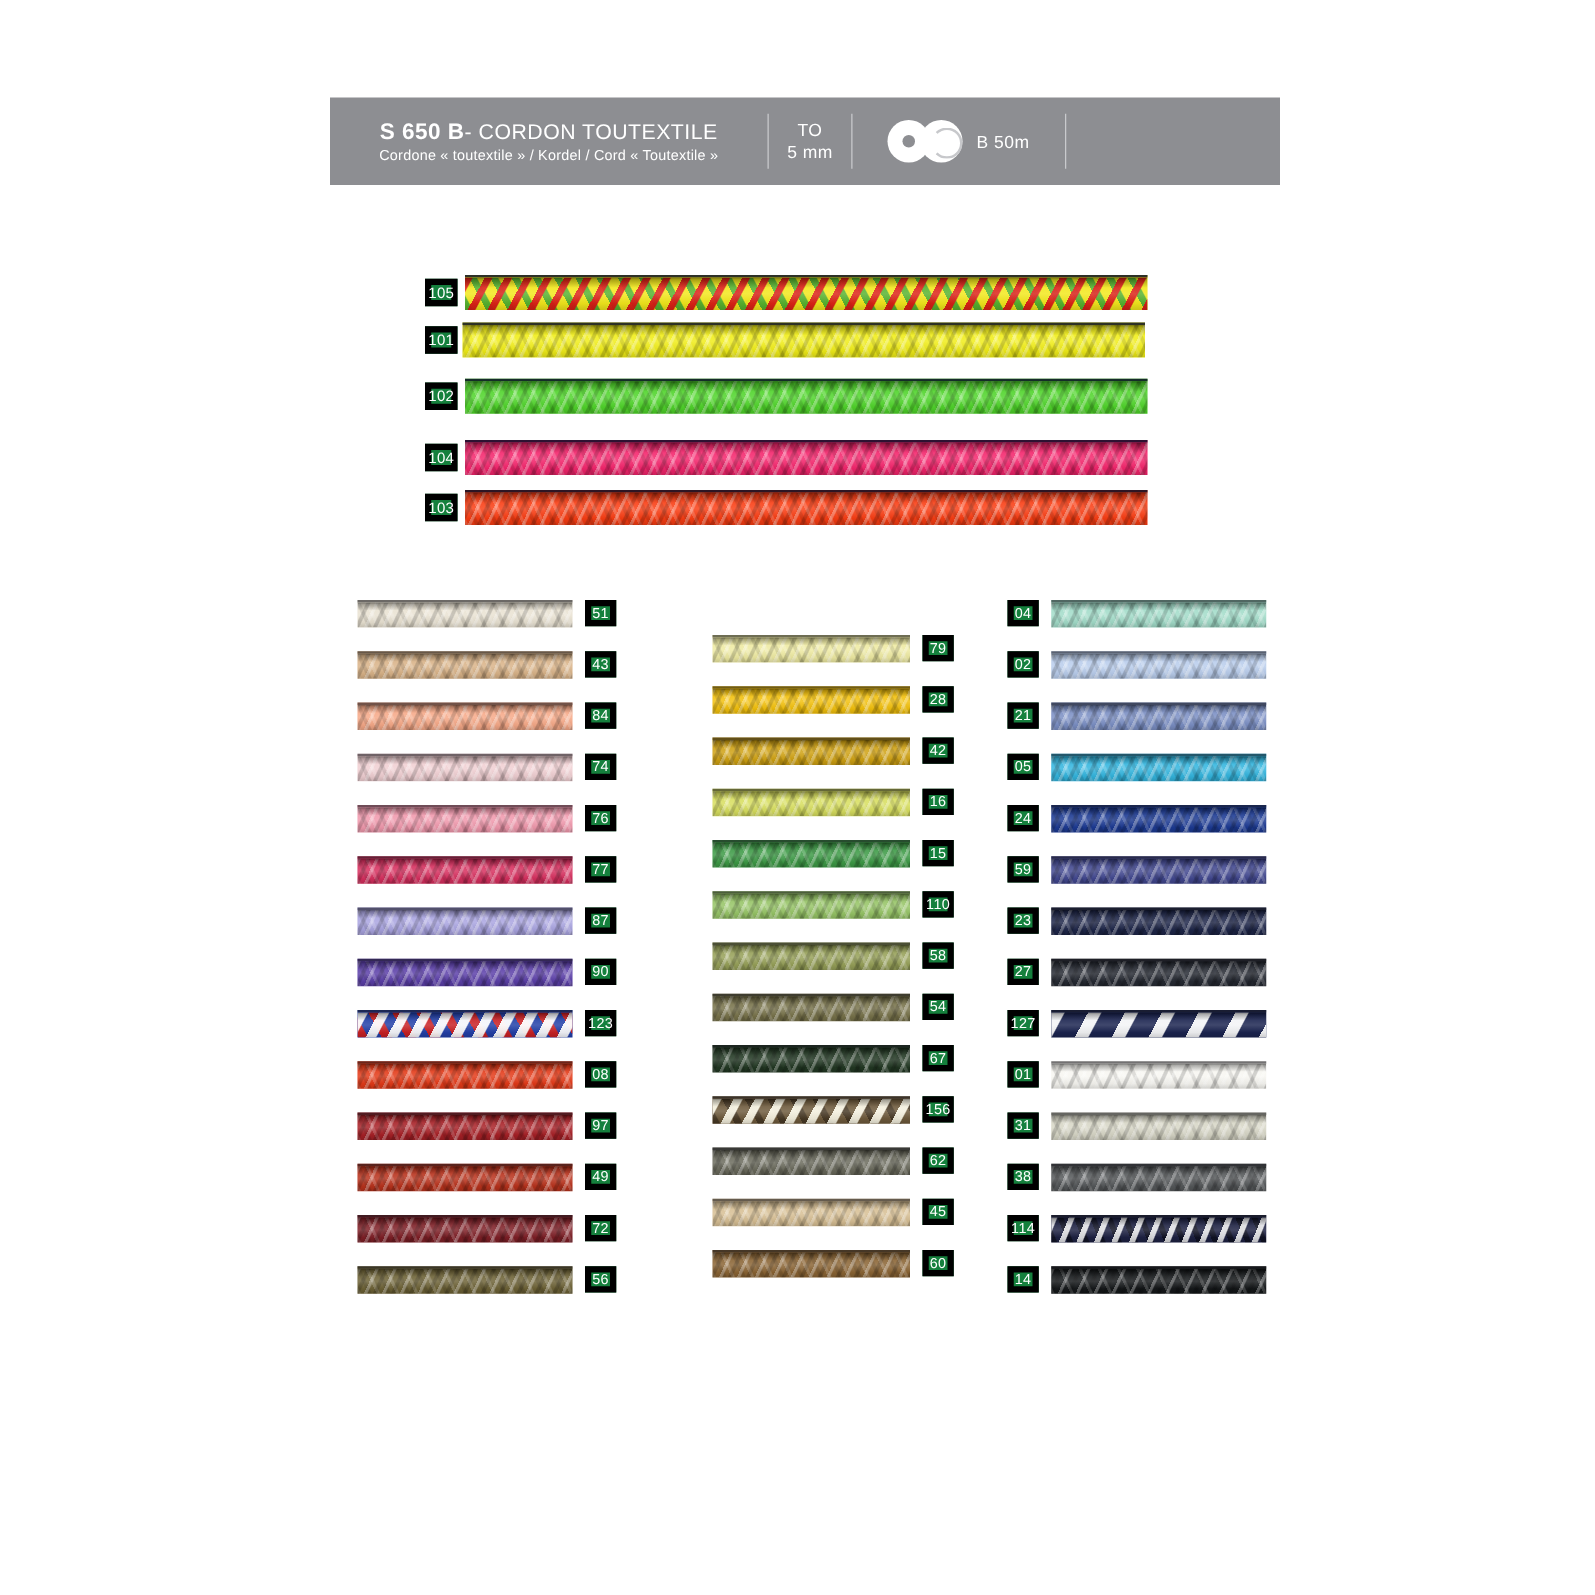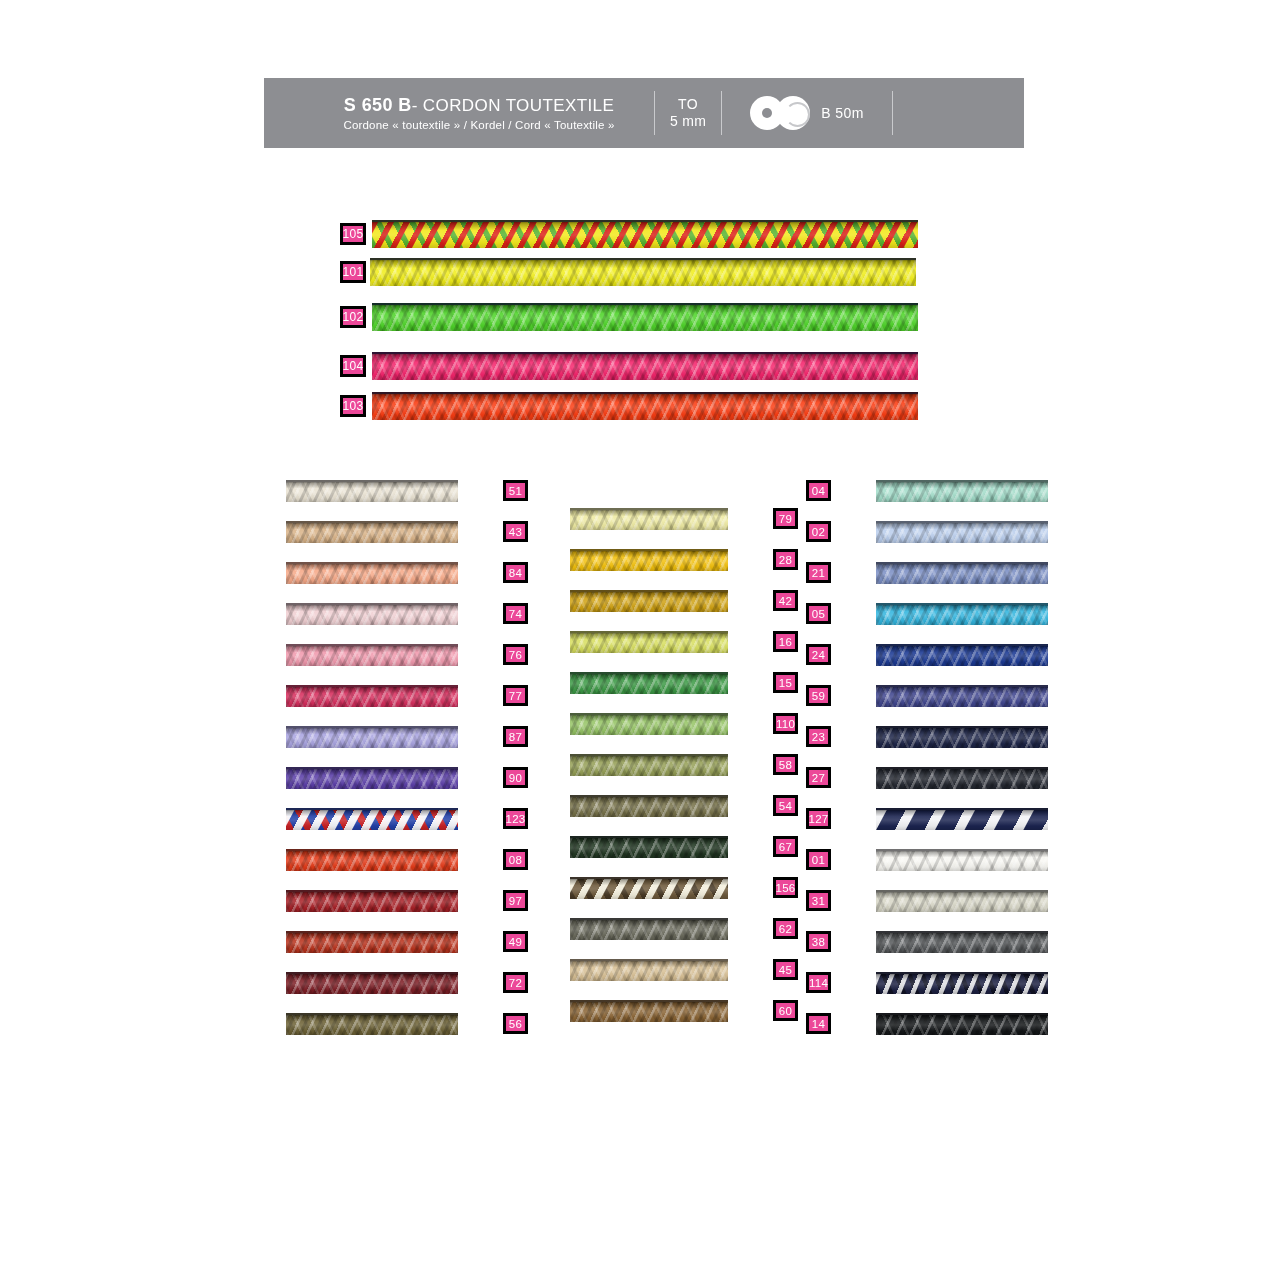--- a/index.html
+++ b/index.html
@@ -27,21 +27,21 @@
     align-items: center;
     color: #ffffff;
   }
   .hdr-cell {
     display: flex;
     flex-direction: column;
     align-items: center;
     justify-content: center;
     height: 100%;
   }
-  .hdr-title-cell { flex: 0 0 350px; padding-left: 40px; }
+  .hdr-title-cell { flex: 0 0 350px; }
   .hdr-title {
     font-size: 17px;
     letter-spacing: .4px;
     white-space: nowrap;
     line-height: 1.15;
   }
   .hdr-title b { font-weight: bold; font-size: 18px; }
   .hdr-sub {
     font-size: 11.5px;
     letter-spacing: .2px;
@@ -159,39 +159,38 @@
 
   
   .hero { position: absolute; left: 0; top: 0; }
   .hero-row { position: absolute; display: flex; align-items: center; }
   .hero-rope {
     height: 26px;
     border-top: 2px solid rgba(10,15,40,.85);
   }
   .code-chip {
     width: 26px; height: 22px;
-    background: #ec4899;
+    background: #15803d;
     color: #ffffff;
     font-size: 12px;
     display: flex; align-items: center; justify-content: center;
     letter-spacing: .3px;
-    border: 3px solid #000000;
+    border: 5px solid #000000;
     box-sizing: border-box;
     flex: 0 0 auto;
   }
 
   
   .grid { position: absolute; left: 0; top: 0; }
   .col { position: absolute; }
   .srow {
     display: flex;
     align-items: center;
     height: 29px;
     margin-bottom: 12px;
-    gap: 35px;
   }
   .srow .rope {
     height: 22px;
     border-top: 2px solid rgba(25,25,30,.6);
     box-sizing: border-box;
   }
   .srow .code-chip { width: 25px; height: 21px; font-size: 11.5px; }
   .col-left .srow .rope { width: 172px; }
   .col-left .srow .code-chip { margin-left: 10px; }
   .col-mid .srow .rope { width: 158px; }

